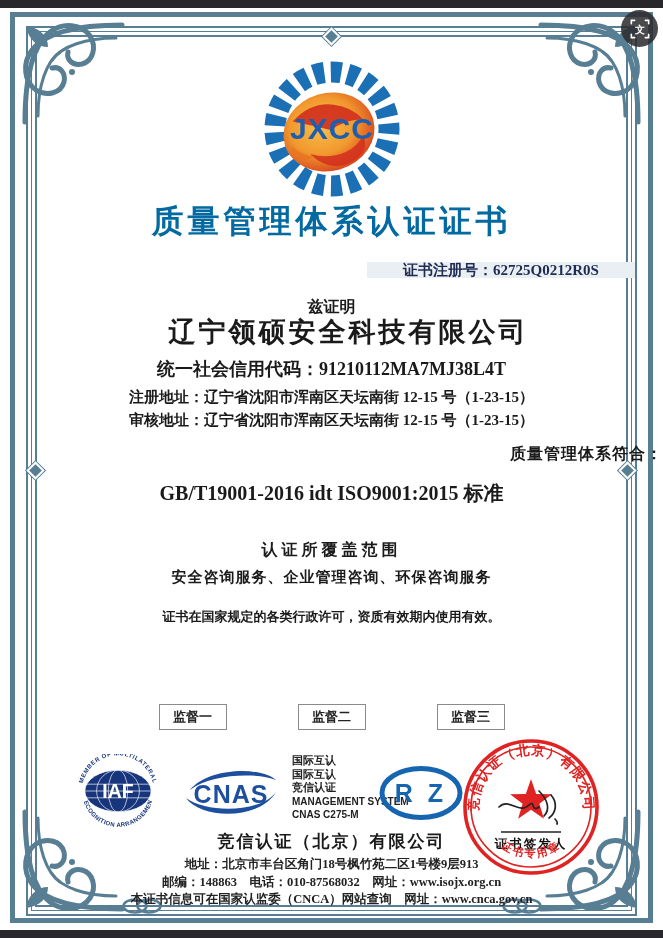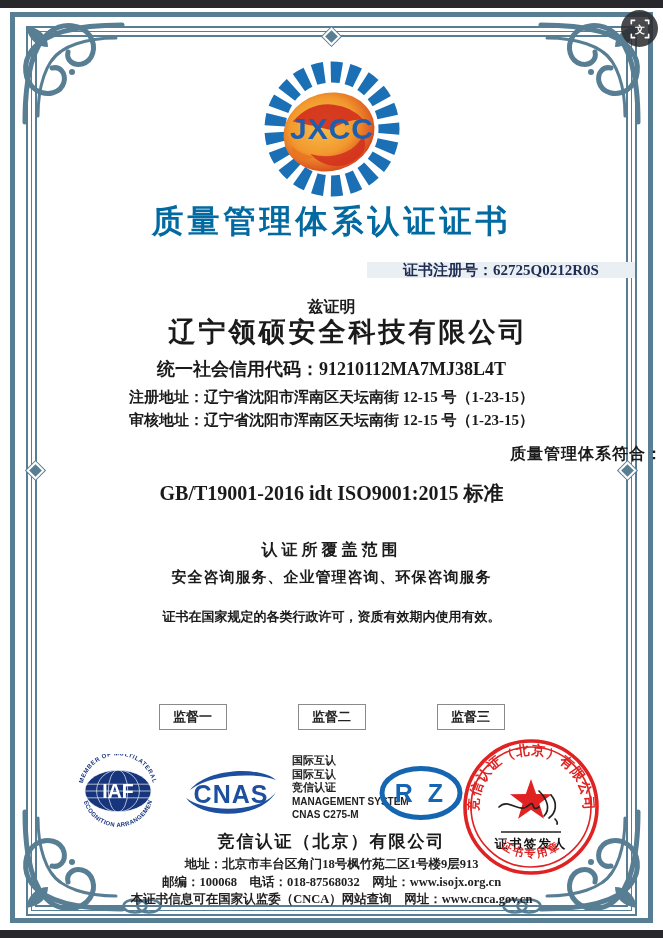--- a/index.html
+++ b/index.html
@@ -221,21 +221,21 @@
   </g>
   <line x1="-30" y1="25" x2="30" y2="25" stroke="#222222" stroke-width="1.4"></line>
   <text x="0" y="41" text-anchor="middle" font-size="12.5" font-weight="bold" fill="#111111" letter-spacing="2">证书签发人</text>
   <text font-size="11" font-weight="bold" fill="#e02222" letter-spacing="2">
     <textPath href="#sealBot" startOffset="50%" text-anchor="middle">证书专用章</textPath>
   </text>
 </svg>
 
 <div class="centered footer-company">竞信认证（北京）有限公司</div>
 <div class="centered footer-line f-addr">地址：北京市丰台区角门18号枫竹苑二区1号楼9层913</div>
-<div class="centered footer-line f-contact">邮编：100068　电话：018-87568032　网址：www.isojx.org.cn</div>
+<div class="centered footer-line f-contact">邮编：148863　电话：010-87568032　网址：www.isojx.org.cn</div>
 <div class="centered footer-line f-cnca">本证书信息可在国家认监委（CNCA）网站查询　网址：www.cnca.gov.cn</div>
 
 <div class="translate-btn">
   <svg width="24" height="24" viewBox="0 0 36 36">
     <g fill="none" stroke="#ffffff" stroke-width="2.4" stroke-linecap="round">
       <path d="M5,10 V5 H10"></path>
         <path d="M26,5 H31 V10"></path>
         <path d="M31,26 V31 H26"></path>
         <path d="M10,31 H5 V26"></path>
     </g>

